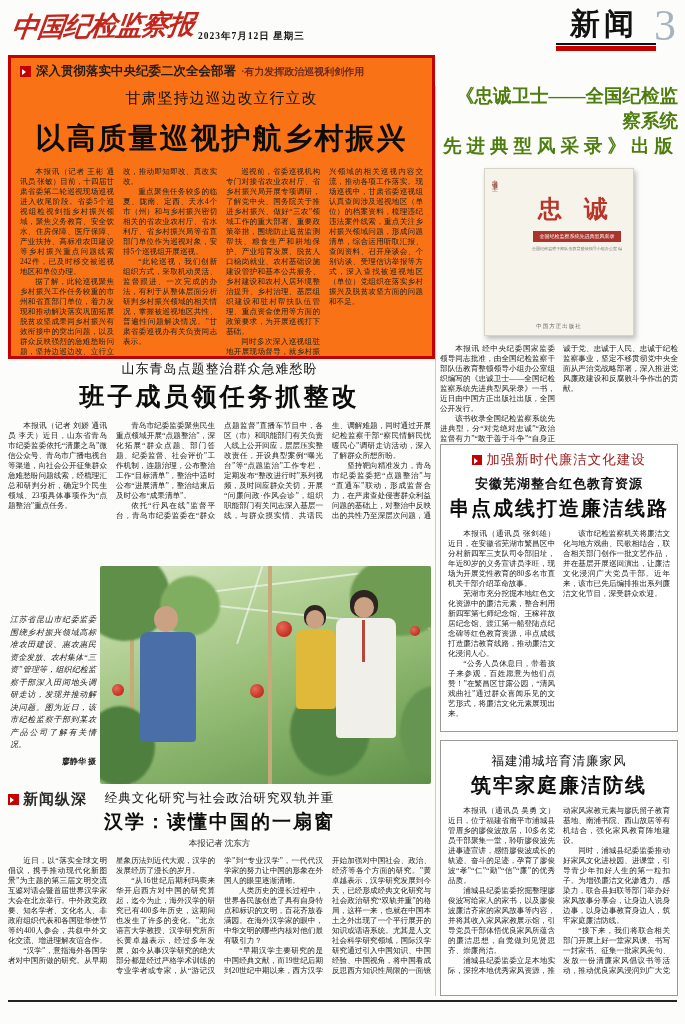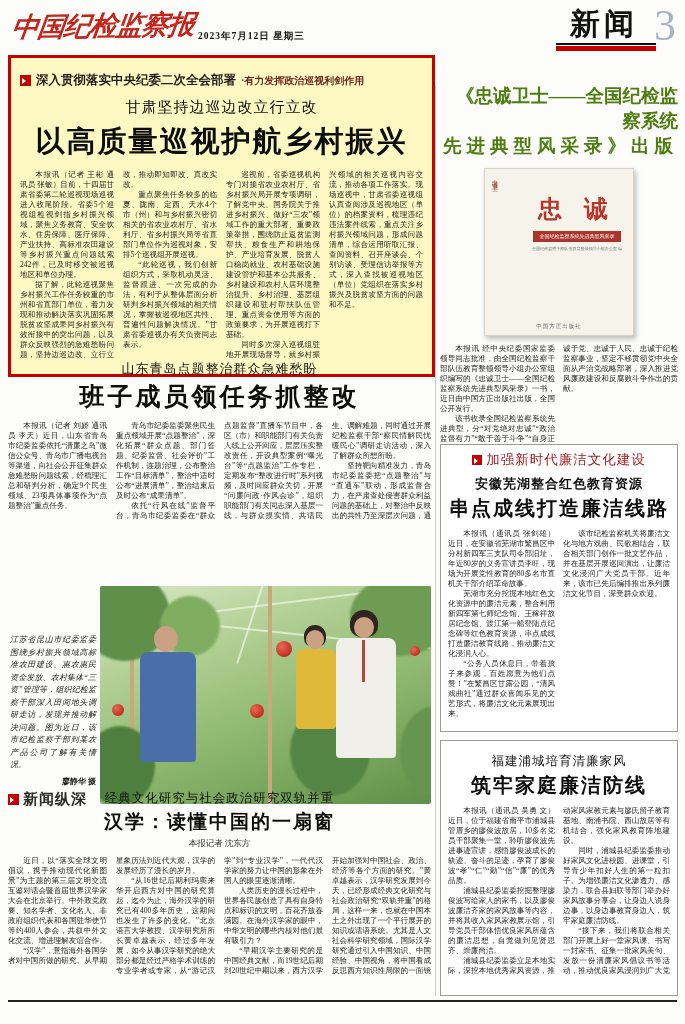--- a/index.html
+++ b/index.html
@@ -19,35 +19,35 @@
   
   .kicker{text-align:center;font-size:13px;color:#111;letter-spacing:1px;}
   .headline{text-align:center;font-weight:bold;color:#0d0d0d;}
   .body-text{font-size:7.6px;line-height:10px;text-align:justify;color:#222;column-fill:auto;overflow:hidden;}
   .body-text p{margin:0;text-indent:2em;}
   .flag-icon{display:inline-block;width:11px;height:11px;background:#c40000;position:relative;flex:none;}
   .flag-icon:after{content:"";position:absolute;left:2px;top:3px;border-left:4px solid #fff;
                    border-top:3px solid transparent;border-bottom:3px solid transparent;}
 
   
-  .lead-box{left:8px;top:55px;width:403px;height:288px;border:3px solid #c40000;padding:14px 9px;background:#fef9c3;}
+  .lead-box{left:8px;top:55px;width:403px;height:288px;border:3px solid #c40000;padding:5px 9px;background:#f97316;}
   .lead-banner{display:flex;align-items:center;gap:5px;}
   .lead-banner-main{font-size:12.5px;font-weight:bold;color:#241c1b;}
   .lead-banner-sub{font-size:10px;font-weight:bold;color:#6e2a22;}
   .lead-kicker{margin-top:9px;font-size:15px;}
-  .lead-headline{font-size:29px;letter-spacing:2px;margin-top:5px;}
+  .lead-headline{font-size:29px;letter-spacing:2px;margin-top:11px;}
   .lead-body{margin-top:8px;column-count:4;column-gap:9px;height:196px;}
 
   
   .qd{left:8px;top:360px;width:423px;}
   .qd-headline{font-size:25px;letter-spacing:3px;margin-top:2px;}
   .qd-body{margin-top:8px;column-count:4;column-gap:9px;height:106px;}
 
   
-  .photo-block{left:8px;top:566px;width:423px;height:218px;margin-top:20px;}
+  .photo-block{left:8px;top:566px;width:423px;height:218px;}
   .photo-caption{position:absolute;left:2px;top:48px;width:86px;font-size:8px;line-height:12.5px;
                  color:#222;text-align:justify;font-style:italic;}
   .photo-caption .credit{display:block;text-align:right;margin-top:4px;font-weight:bold;font-style:normal;}
   .photo{position:absolute;left:92px;top:0;width:331px;height:218px;border-radius:2px;overflow:hidden;
          background:linear-gradient(160deg,#d9e8c8 0%,#b7d39a 25%,#93bb74 55%,#76a45b 80%,#5f8f49 100%);}
   .beam{position:absolute;background:rgba(245,248,240,.65);}
   .blob{position:absolute;border-radius:50%;filter:blur(1px);}
   .tomato{position:absolute;border-radius:50%;background:radial-gradient(circle at 35% 35%,#e8695a,#c22f1f 70%);}
   .pole{position:absolute;width:4px;background:#c8a97c;}
   .person{position:absolute;}

